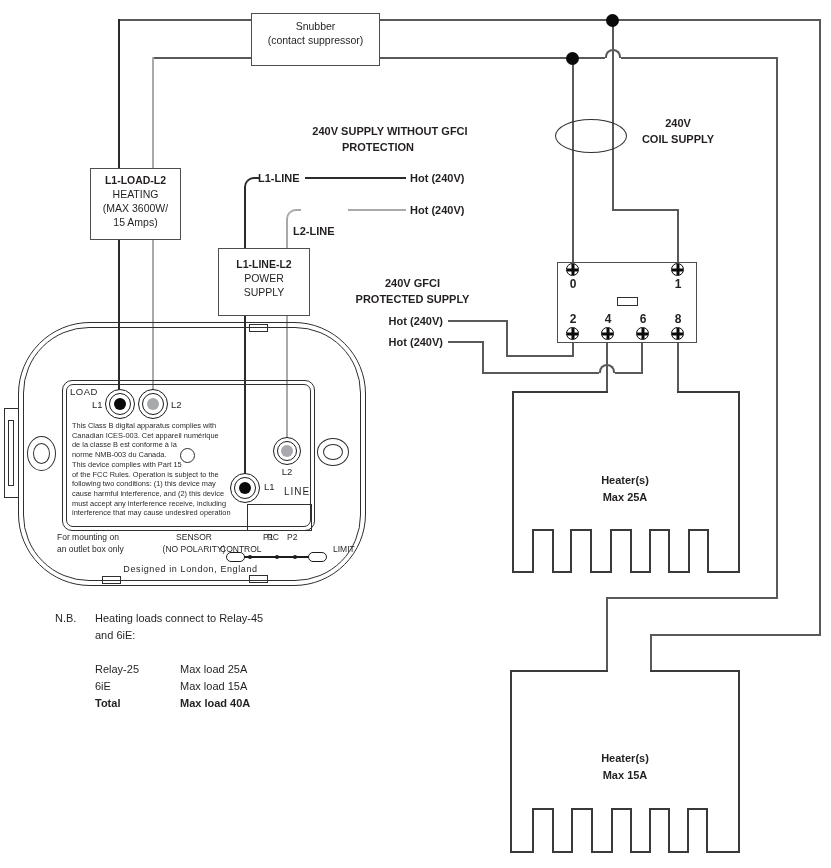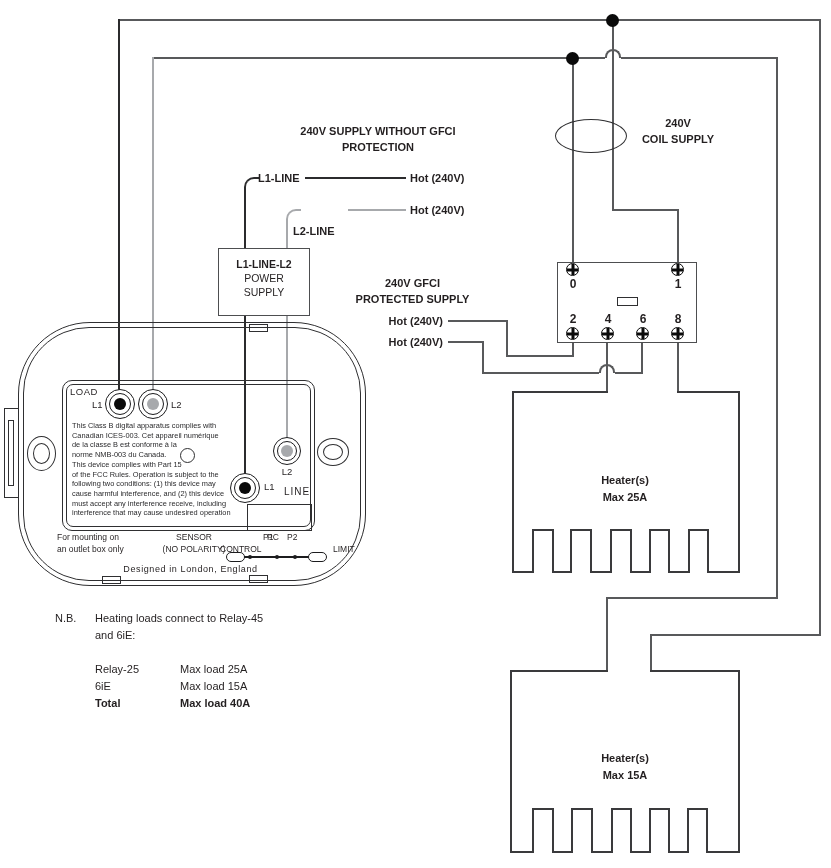--- a/index.html
+++ b/index.html
@@ -54,36 +54,46 @@
   <div class="w" style="left:612px;top:19px;width:2px;height:192px;"></div>
   <div class="w" style="left:612px;top:209px;width:67px;height:2px;"></div>
   <div class="w" style="left:677px;top:209px;width:2px;height:54px;"></div>
   <div class="dot" style="left:606px;top:14px;"></div>
   <div class="dot" style="left:566px;top:52px;"></div>
 
   <div class="ell" style="left:555px;top:119px;width:72px;height:34px;"></div>
   <div class="lbl sb ctr" style="left:618px;top:117px;width:120px;">240V</div>
   <div class="lbl sb ctr" style="left:618px;top:133px;width:120px;">COIL SUPPLY</div>
 
-
-  <div class="lbl sb ctr" style="left:268px;top:125px;width:220px;">240V SUPPLY WITHOUT GFCI</div>
+  <div class="box" style="left:251px;top:13px;width:129px;height:53px;">
+    <div>Snubber</div>
+    <div>(contact suppressor)</div>
+  </div>
+
+  <div class="lbl sb ctr" style="left:280px;top:125px;width:220px;">240V SUPPLY WITHOUT GFCI</div>
   <div class="lbl sb ctr" style="left:268px;top:141px;width:220px;">PROTECTION</div>
 
   <div class="arc" style="left:244px;top:177px;width:15px;height:12px;border-left:2px solid #2b2b2d;border-top:2px solid #2b2b2d;border-top-left-radius:10px;"></div>
   <div class="w wd" style="left:244px;top:188px;width:2px;height:301px;"></div>
   <div class="lbl b" style="left:258px;top:172px;">L1-LINE</div>
   <div class="w wd" style="left:305px;top:177px;width:101px;height:2px;"></div>
   <div class="lbl b" style="left:410px;top:172px;">Hot (240V)</div>
 
   <div class="arc" style="left:286px;top:209px;width:15px;height:12px;border-left:2px solid #a7a9ac;border-top:2px solid #a7a9ac;border-top-left-radius:10px;"></div>
   <div class="w wl" style="left:286px;top:220px;width:2px;height:232px;"></div>
   <div class="lbl b" style="left:293px;top:204px;margin-top:21px;">L2-LINE</div>
   <div class="w wl" style="left:348px;top:209px;width:58px;height:2px;"></div>
   <div class="lbl b" style="left:410px;top:204px;">Hot (240V)</div>
 
+  <div class="box" style="left:90px;top:168px;width:91px;height:72px;padding-top:4px;">
+    <div class="b">L1-LOAD-L2</div>
+    <div>HEATING</div>
+    <div>(MAX 3600W/</div>
+    <div>15 Amps)</div>
+  </div>
 
   <div class="box" style="left:218px;top:248px;width:92px;height:68px;padding-top:8px;">
     <div class="b">L1-LINE-L2</div>
     <div>POWER</div>
     <div>SUPPLY</div>
   </div>
 
   <div class="lbl sb ctr" style="left:330px;top:277px;width:165px;">240V GFCI</div>
   <div class="lbl sb ctr" style="left:330px;top:293px;width:165px;">PROTECTED SUPPLY</div>
   <div class="lbl b rgt" style="left:343px;top:315px;width:100px;">Hot (240V)</div>

